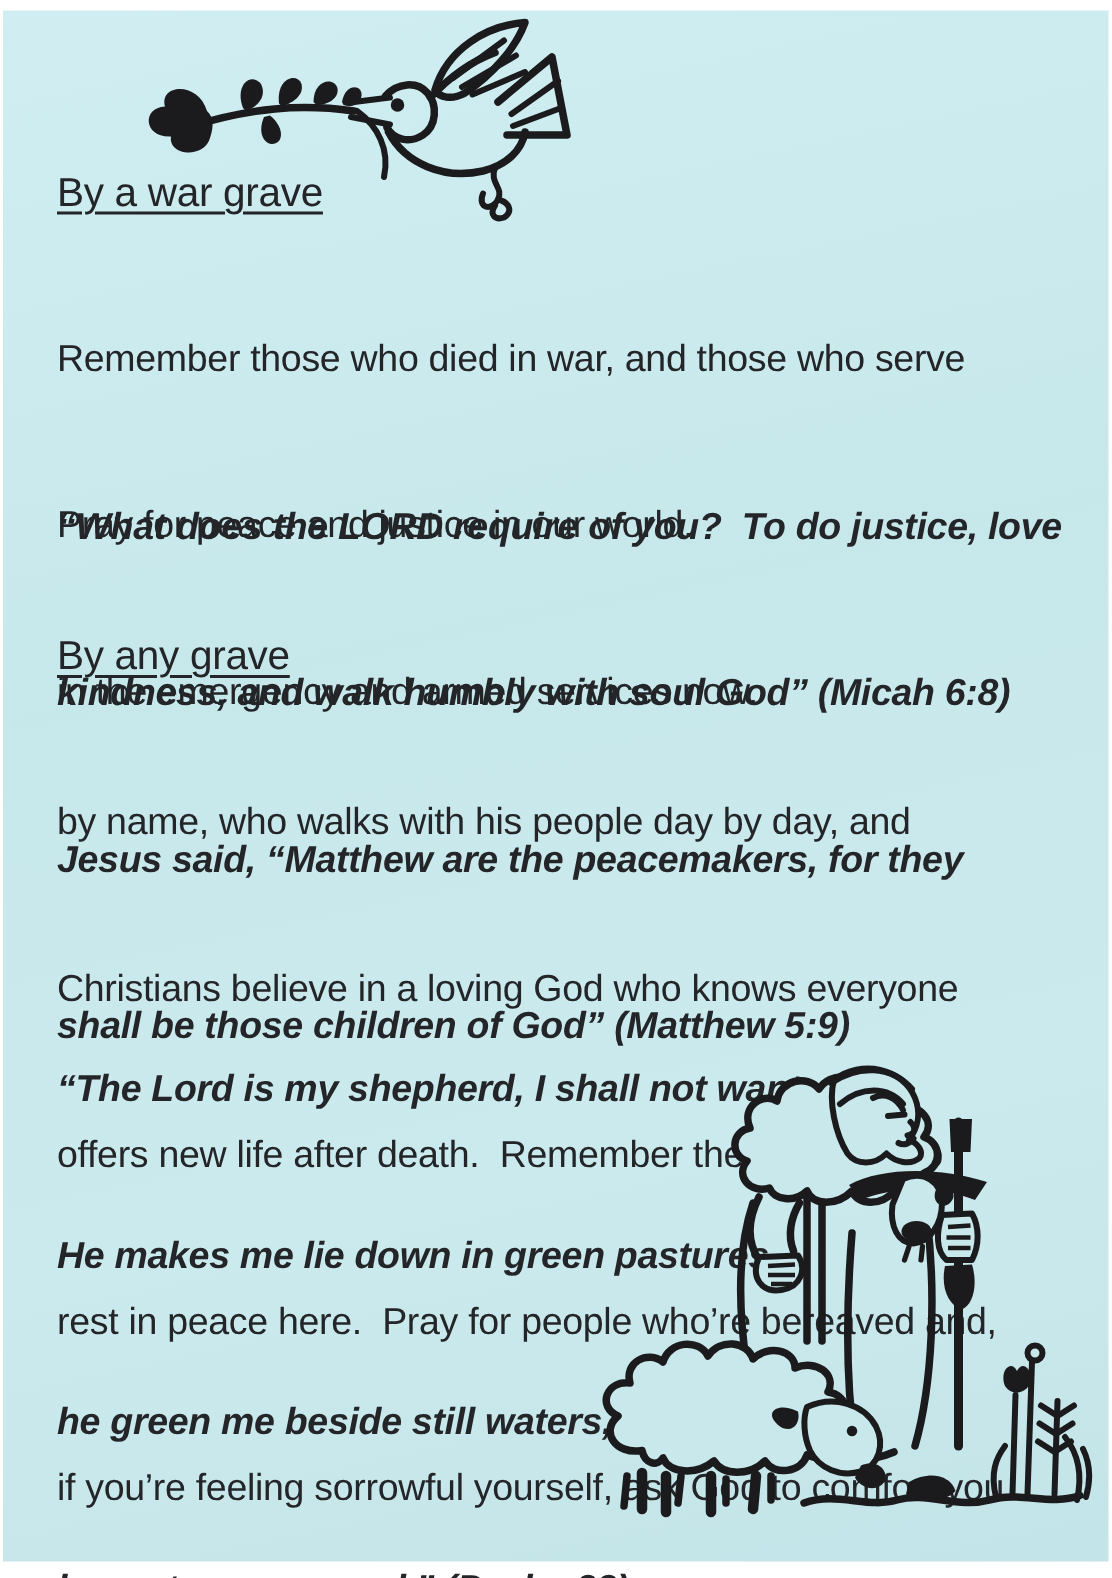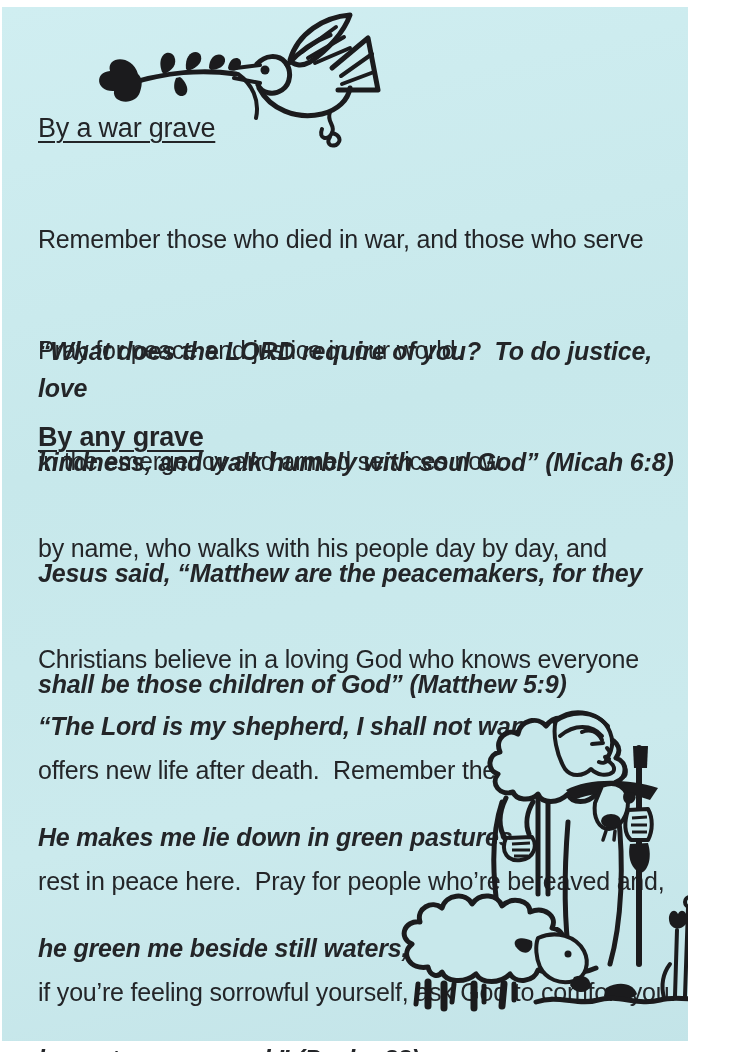--- a/index.html
+++ b/index.html
@@ -1,19 +1,19 @@
 <!DOCTYPE html>
 <html><head>
 <meta charset="utf-8">
 <style>
   html,body{margin:0;padding:0;}
   body{background:#ffffff;}
   .page{
     position:relative;
-    width:688px;height:1052px;
+    width:741px;height:1052px;
     background:#ffffff;
     font-family:"Liberation Sans", sans-serif;
     overflow:hidden;
   }
   .paper{
     position:absolute;
     left:2px;top:7px;width:737px;height:1034px;
     background:linear-gradient(168deg,#d0eef1 0%,#c7e8eb 40%,#cbeaed 72%,#c3e4e8 100%);
   }
   .tl{
@@ -77,21 +77,21 @@
     <div>Pray for peace and justice in our world.</div>
     <div>in the emergency and armed services now.</div>
   </div>
   <div class="block quote" style="top:259px;">
     <div>“What does the LORD require of you?  To do justice, love</div>
     <div>kindness, and walk humbly with soul God” (Micah 6:8)</div>
     <div>Jesus said, “Matthew are the peacemakers, for they</div>
     <div>shall be those children of God” (Matthew 5:9)</div>
   </div>
 
-  <div class="tl heading" style="top:419px;font-weight:bold;">By any grave</div>
+  <div class="tl heading" style="top:419px;">By any grave</div>
   <div class="block" style="top:456px;">
     <div>by name, who walks with his people day by day, and</div>
     <div>Christians believe in a loving God who knows everyone</div>
     <div>offers new life after death.  Remember the people who</div>
     <div>rest in peace here.  Pray for people who’re bereaved and,</div>
     <div>if you’re feeling sorrowful yourself, ask God to comfort you.</div>
   </div>
   <div class="block quote" style="top:634px;">
     <div>“The Lord is my shepherd, I shall not want.</div>
     <div>He makes me lie down in green pastures,</div>

